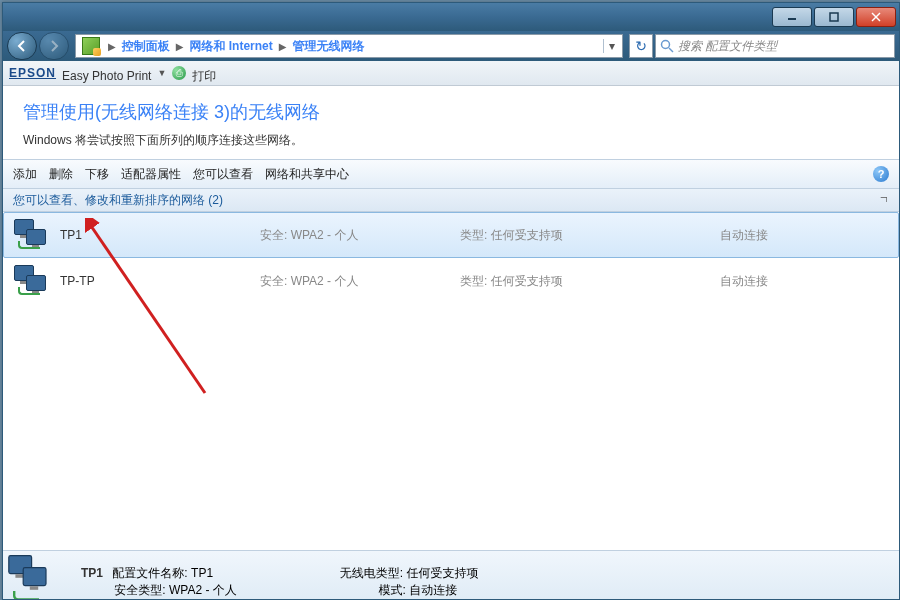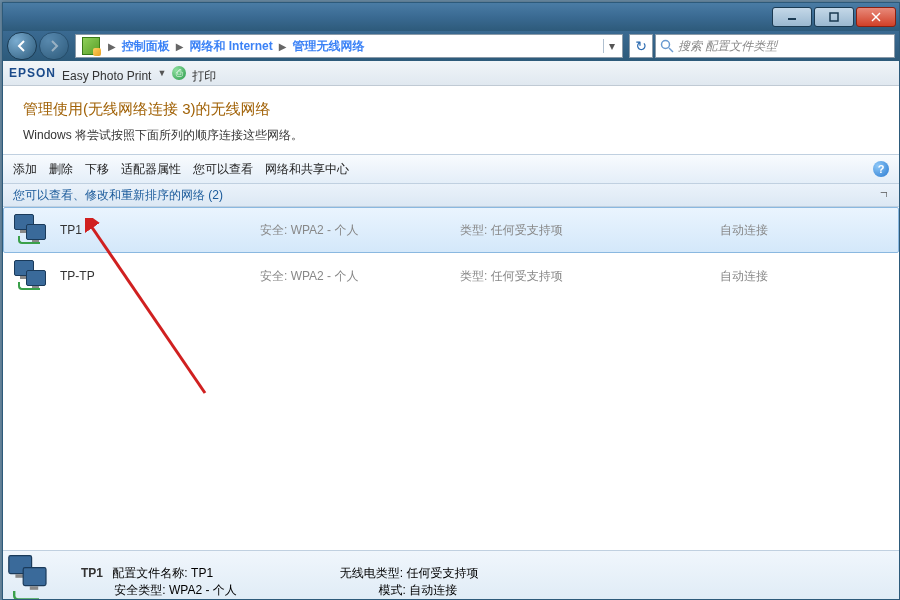--- a/index.html
+++ b/index.html
@@ -16,26 +16,26 @@
   .bc-icon::after { content:""; position:absolute; right:-2px; bottom:-2px; width:8px; height:8px; background:linear-gradient(135deg,#ffd060,#e8a020); border-radius:2px; }
   .bc-sep { color:#666; margin:0 4px; font-size:10px; }
   .bc-item { color:#3b82f6; padding:0 2px;font-weight:bold; }
   .bc-drop { width:16px; text-align:center; color:#555; border-left:1px solid #b0c0d0; margin-left:auto; }
   .refresh { width:22px; height:22px; background:#fff; border:1px solid #8a9aa8; display:flex; align-items:center; justify-content:center; color:#2a6ab0; font-size:14px; }
   .searchbox { width:230px; height:22px; background:#fff; border:1px solid #8a9aa8; display:flex; align-items:center; padding:0 4px; color:#888; font-style:italic; }
   .searchbox svg { width:14px; height:14px; margin-right:4px; }
   .menubar { height:22px; background:linear-gradient(to bottom,#f8fafb,#e8eef4); border-bottom:1px solid #c0cad4; display:flex; align-items:center; padding:0 4px; }
   .menuitem { padding:0 8px; color:#222; }
   .epsonbar { height:24px; background:linear-gradient(to bottom,#f0f4f8,#e0e8f0); border-bottom:1px solid #c0cad4; display:flex; align-items:center; padding:0 6px; gap:6px; }
-  .epson-logo { color:#1a4a8a; font-weight:bold; letter-spacing:1px; }
+  .epson-logo { color:#1a4a8a; font-weight:bold; letter-spacing:1px;text-decoration:underline; }
   .epson-text { color:#333;margin-top:6px; }
   .epson-drop { color:#555; font-size:9px; }
   .epson-print-icon { width:14px; height:14px; border-radius:50%; background:radial-gradient(circle at 30% 30%,#8fe0a0,#2a9a4a); display:flex; align-items:center; justify-content:center; color:#fff; font-size:9px; }
   .header { padding:14px 20px 10px 20px; background:#fff; }
-  .header h1 { margin:0 0 8px 0; font-size:15px; font-weight:normal; color:#a16207; }
+  .header h1 { margin:0 0 8px 0; font-size:18px; font-weight:normal; color:#3b82f6; }
   .header p { margin:0; color:#333; }
   .toolbar { height:28px; background:linear-gradient(to bottom,#f8fbfe,#e4eef8); border-top:1px solid #c0d0e0; border-bottom:1px solid #c0d0e0; display:flex; align-items:center; padding:0 10px; gap:12px; color:#222; position:relative; }
   .toolbar .help { position:absolute; right:10px; width:16px; height:16px; border-radius:50%; background:radial-gradient(circle at 30% 30%,#8ec8f8,#2a7ad0); color:#fff; display:flex; align-items:center; justify-content:center; font-size:11px; font-weight:bold; }
   .grouphdr { height:22px; background:linear-gradient(to bottom,#eaf2fa,#dce8f4); border-bottom:1px solid #c0d0e0; display:flex; align-items:center; padding:0 10px; color:#1a5a9a; position:relative; }
   .grouphdr .collapse { position:absolute; right:10px; color:#555; font-size:10px; }
   .list { flex:1; background:#fff; overflow:auto; }
   .row { height:44px; display:flex; align-items:center; padding:0 10px; border:1px solid transparent; }
   .row.selected { background:linear-gradient(to bottom,#eaf4fe,#d4e8fa); border:1px solid #8ab8e0; border-radius:2px; }
   .net-icon { width:36px; height:32px; position:relative; margin-right:10px; }
   .monitor { width:18px; height:14px; background:#3a6a9a; border:1px solid #1a3a5a; border-radius:2px; position:absolute; }

